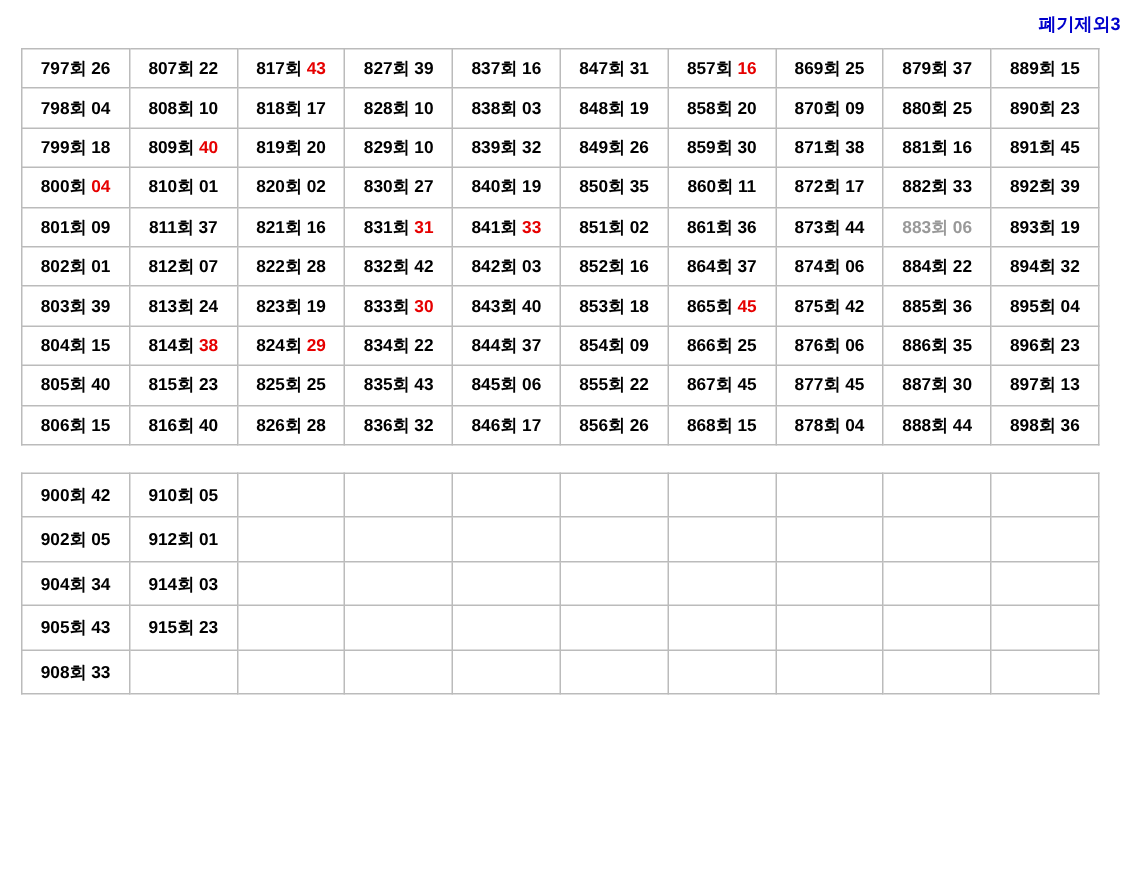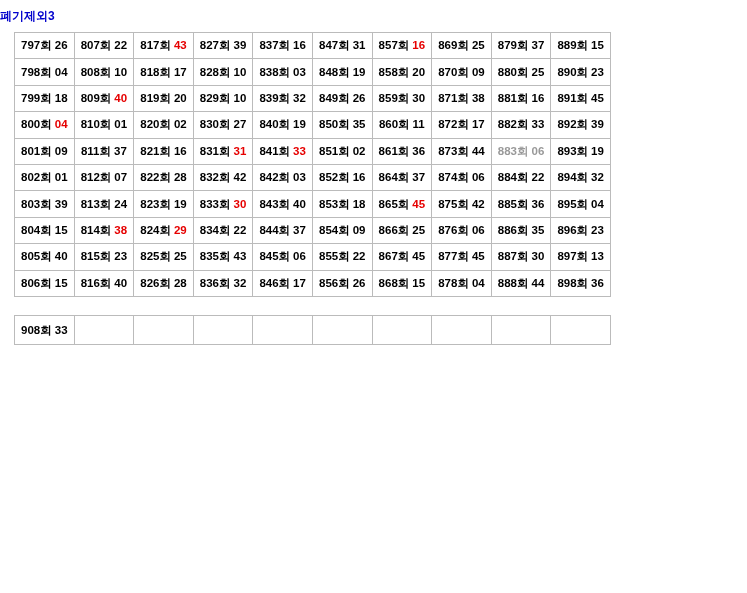--- a/index.html
+++ b/index.html
@@ -8,35 +8,35 @@
     background: #ffffff;
   }
   body {
     width: 747px;
     height: 593px;
     font-family: "Liberation Sans", sans-serif;
     position: relative;
     overflow: hidden;
   }
   #title {
-    text-align: left;
+    text-align: right;
     color: #0000cc;
     font-size: 12px;
     font-weight: bold;
     padding-top: 8px;
     padding-bottom: 7px;
     letter-spacing: 0px;
   }
   .grid-wrap {
     margin: 0 14px;
   }
   table.grid {
     border-collapse: collapse;
     table-layout: fixed;
-    width: 597px;
+    width: 719px;
     background: #ffffff;
   }
   table.grid td {
     border: 1px solid #bbbbbb;
     height: 25px;
     font-size: 11.5px;
     color: #000000;
     font-weight: bold;
     text-align: center;
     vertical-align: middle;
@@ -188,20 +188,68 @@
       </tbody>
   </table>
 </div>
 
 <div class="spacer"></div>
 
 <div class="grid-wrap">
   <table class="grid bottom">
     <tbody id="bottom-body">
         <tr>
+          <td><span class="cell-inner"><span class="lab">900회</span><span class="num">42</span></span></td>
+          <td><span class="cell-inner"><span class="lab">910회</span><span class="num">05</span></span></td>
+          <td class="empty"></td>
+          <td class="empty"></td>
+          <td class="empty"></td>
+          <td class="empty"></td>
+          <td class="empty"></td>
+          <td class="empty"></td>
+          <td class="empty"></td>
+          <td class="empty"></td>
+        </tr>
+        <tr>
+          <td><span class="cell-inner"><span class="lab">902회</span><span class="num">05</span></span></td>
+          <td><span class="cell-inner"><span class="lab">912회</span><span class="num">01</span></span></td>
+          <td class="empty"></td>
+          <td class="empty"></td>
+          <td class="empty"></td>
+          <td class="empty"></td>
+          <td class="empty"></td>
+          <td class="empty"></td>
+          <td class="empty"></td>
+          <td class="empty"></td>
+        </tr>
+        <tr>
+          <td><span class="cell-inner"><span class="lab">904회</span><span class="num">34</span></span></td>
+          <td><span class="cell-inner"><span class="lab">914회</span><span class="num">03</span></span></td>
+          <td class="empty"></td>
+          <td class="empty"></td>
+          <td class="empty"></td>
+          <td class="empty"></td>
+          <td class="empty"></td>
+          <td class="empty"></td>
+          <td class="empty"></td>
+          <td class="empty"></td>
+        </tr>
+        <tr>
+          <td><span class="cell-inner"><span class="lab">905회</span><span class="num">43</span></span></td>
+          <td><span class="cell-inner"><span class="lab">915회</span><span class="num">23</span></span></td>
+          <td class="empty"></td>
+          <td class="empty"></td>
+          <td class="empty"></td>
+          <td class="empty"></td>
+          <td class="empty"></td>
+          <td class="empty"></td>
+          <td class="empty"></td>
+          <td class="empty"></td>
+        </tr>
+        <tr>
           <td><span class="cell-inner"><span class="lab">908회</span><span class="num">33</span></span></td>
           <td class="empty"></td>
           <td class="empty"></td>
           <td class="empty"></td>
           <td class="empty"></td>
           <td class="empty"></td>
           <td class="empty"></td>
           <td class="empty"></td>
           <td class="empty"></td>
           <td class="empty"></td>

